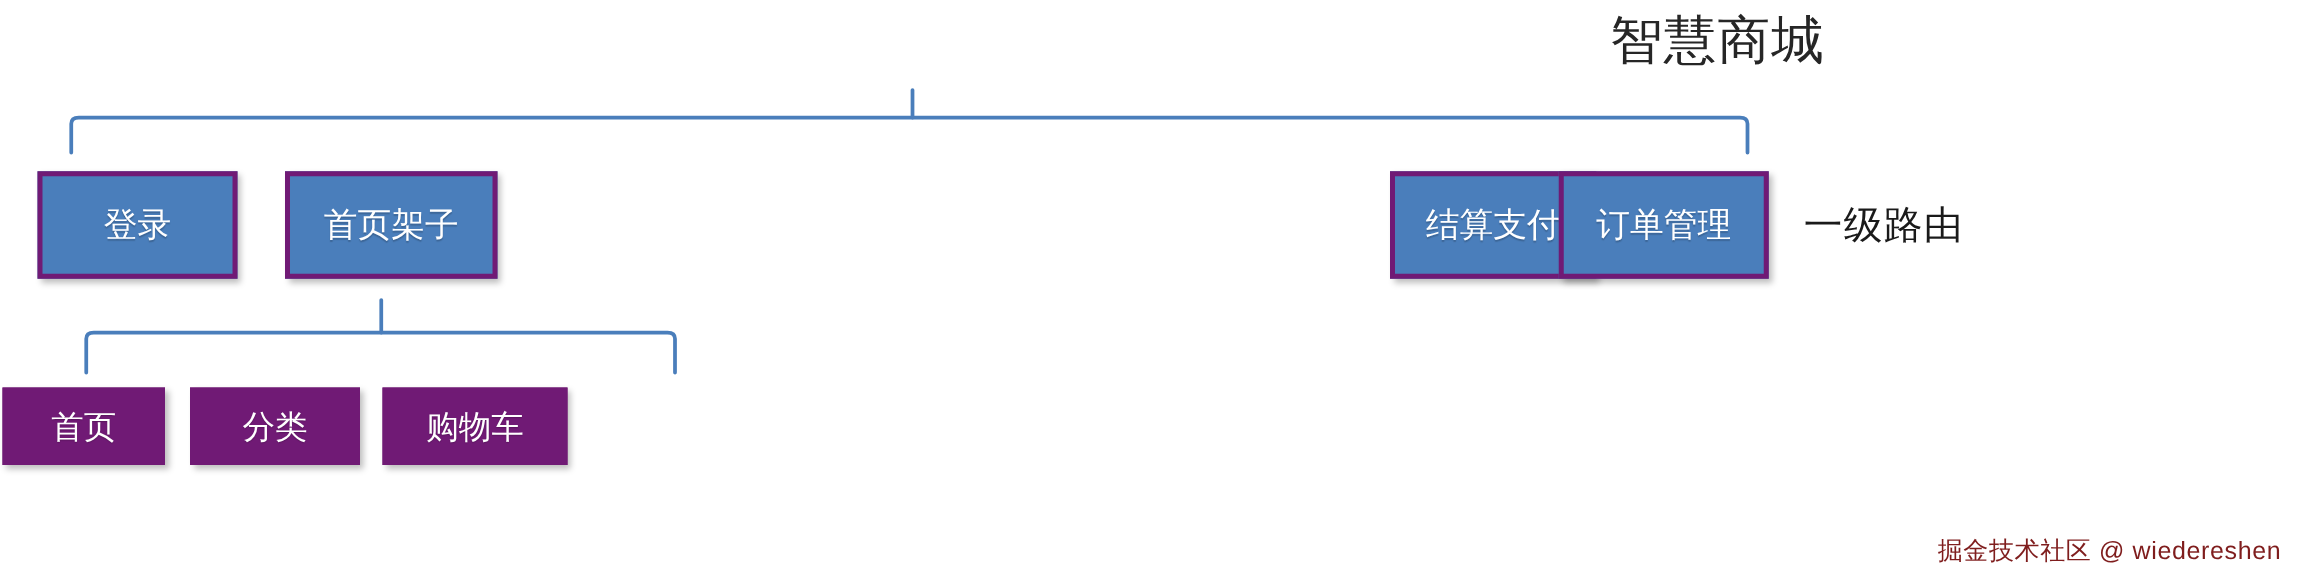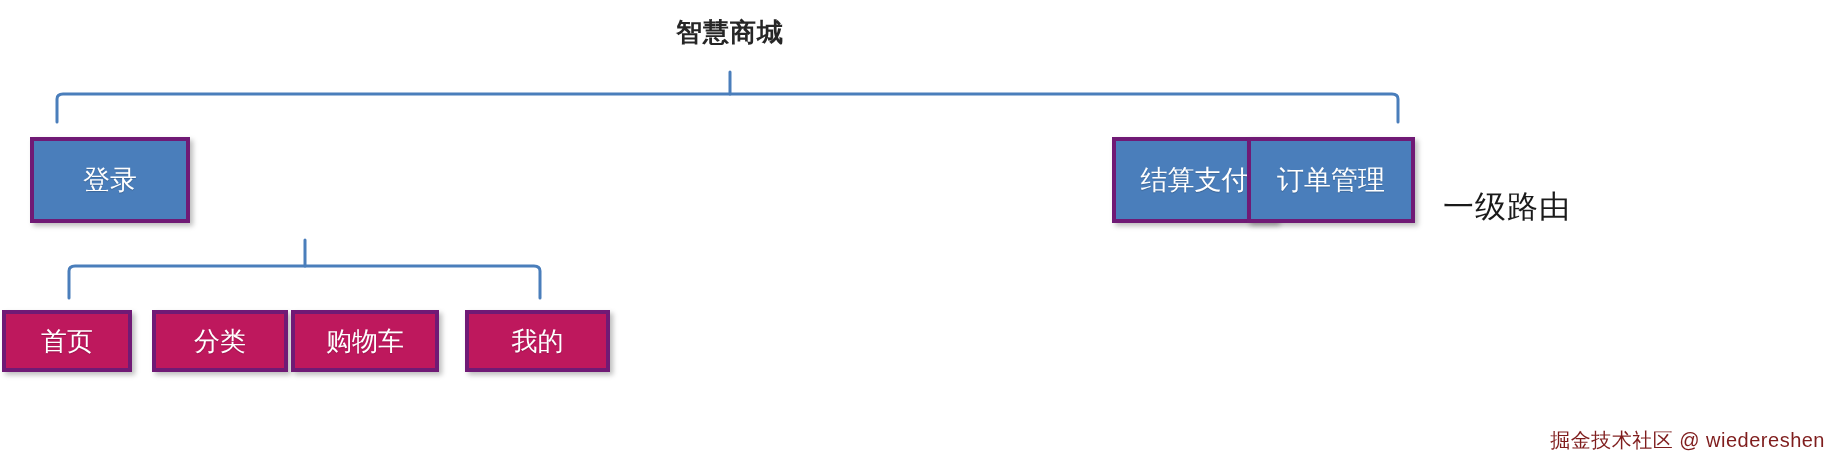--- a/index.html
+++ b/index.html
@@ -17,27 +17,26 @@
     background: #ffffff;
     overflow: hidden;
   }
 
   
   .title {
     position: absolute;
     left: 0;
     top: 10px;
     width: 1460px;
-    text-align: center;
-    font-size: 26px;
+    text-align: right;
+    font-size: 42px;
     line-height: 44px;
     color: #262626;
     letter-spacing: 1px;
     white-space: nowrap;
-    font-weight: bold;
   }
 
   
   .connectors {
     position: absolute;
     left: 0;
     top: 0;
     width: 1839px;
     height: 464px;
     pointer-events: none;
@@ -59,35 +58,34 @@
   .node.lvl1 {
     background: #4a7ebb;
     font-size: 27px;
     height: 86px;
     top: 137px;
   }
   .node.lvl2 {
     background: #9bb council;
   }
   .node.lvl2 {
-    background: #be185d;
+    background: #701a75;
     font-size: 26px;
     height: 62px;
     top: 310px;
   }
 
   
   .side-label {
     position: absolute;
     font-size: 31px;
     line-height: 40px;
     color: #1a1a1a;
     white-space: nowrap;
     letter-spacing: 1px;
-    margin-top: 27px;
   }
   #label-lvl1 { left: 1443px; top: 160px; }
   #label-lvl2 { left: 638px;  top: 320px; }
 
   
   .watermark {
     position: absolute;
     right: 14px;
     bottom: 10px;
     font-size: 20px;
@@ -108,25 +106,25 @@
       <path d="M 57,122 L 57,99 Q 57,94 63,94 L 1392,94 Q 1398,94 1398,99 L 1398,122"></path>
       <path d="M 730,94 L 730,72"></path>
     </g>
     <g fill="none" stroke="#4a7ebb" stroke-width="3" stroke-linecap="round" stroke-linejoin="round">
       <path d="M 69,298 L 69,271 Q 69,266 75,266 L 534,266 Q 540,266 540,271 L 540,298"></path>
       <path d="M 305,266 L 305,240"></path>
     </g>
   </svg>
 
   <div class="node lvl1" style="left:30px;  width:160px;">登录</div>
+  <div class="node lvl1" style="left:228px; width:170px;">首页架子</div>
   <div class="node lvl1" style="left:1112px; width:165px;">结算支付</div>
   <div class="node lvl1" style="left:1247px; width:168px;">订单管理</div>
 
   <div class="node lvl2" style="left:2px;   width:130px;">首页</div>
   <div class="node lvl2" style="left:152px; width:136px;text-align:center;">分类</div>
-  <div class="node lvl2" style="left:291px; width:148px;">购物车</div>
-  <div class="node lvl2" style="left:465px; width:145px;">我的</div>
+  <div class="node lvl2" style="left:306px; width:148px;">购物车</div>
 
   <div class="side-label" id="label-lvl1">一级路由</div>
 
   <div class="watermark">掘金技术社区 @ wiedereshen</div>
 
 </div>
 
 </body></html>

